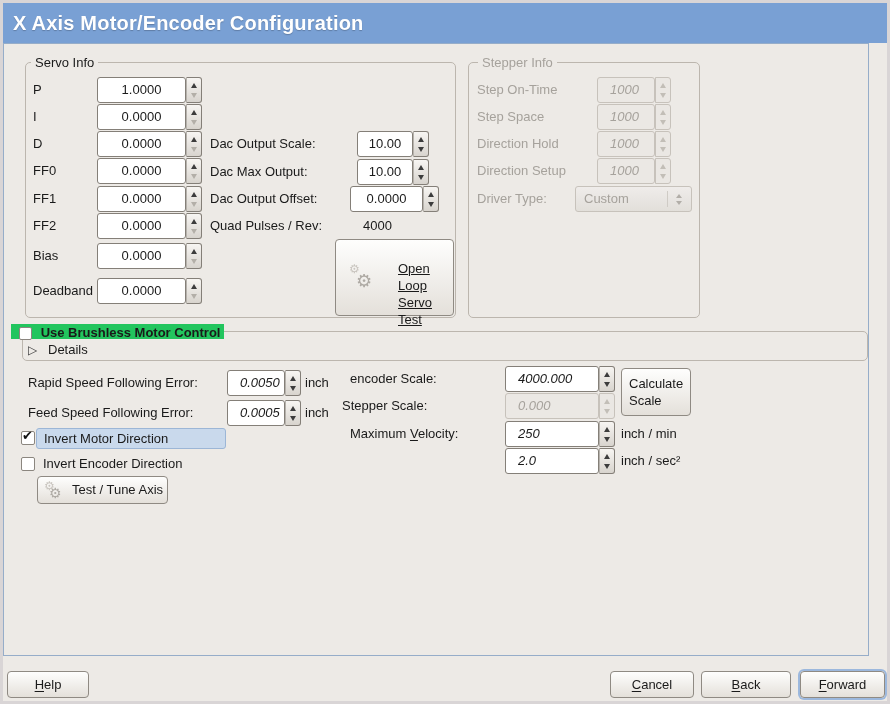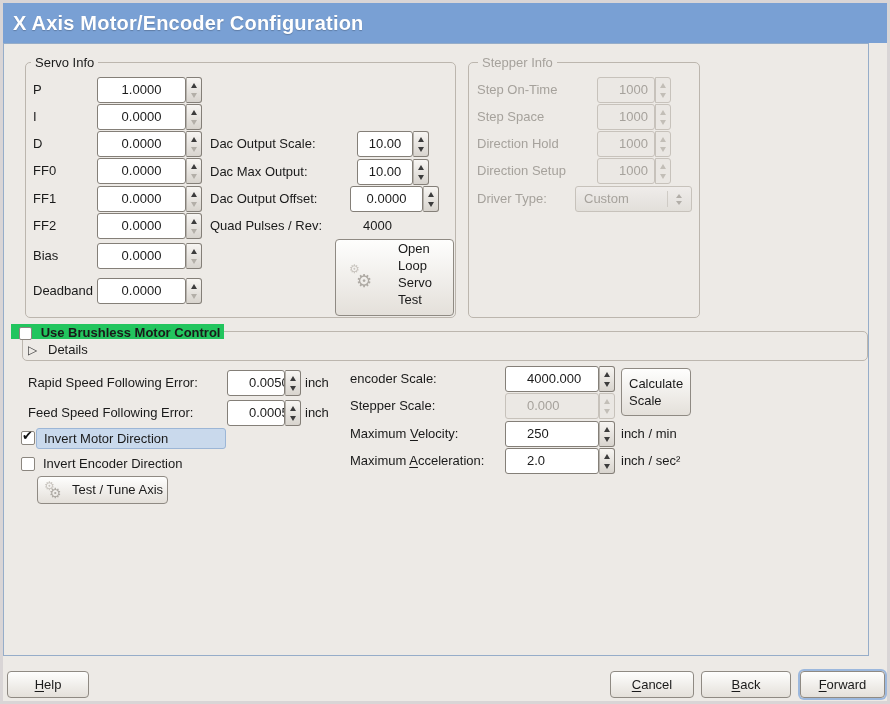--- a/index.html
+++ b/index.html
@@ -7,21 +7,21 @@
   .inner{position:absolute;left:3px;top:3px;width:884px;height:698px;background:#edeae6;}
   .titlebar{position:absolute;left:3px;top:3px;width:884px;height:40px;background:#79a0d4;line-height:40px;}
   .titlebar span{font-size:20px;font-weight:bold;color:#ffffff;padding-left:10px;text-shadow:0 1px 1px rgba(50,60,80,.35);letter-spacing:.2px;}
   .panel{position:absolute;left:3px;top:43px;width:866px;height:613px;border:1px solid #96adc9;box-sizing:border-box;background:#edeae6;}
   .frame{position:absolute;border:1px solid #bcb6ae;border-radius:5px;box-sizing:border-box;}
   .legend{position:absolute;background:#edeae6;padding:0 4px;height:15px;line-height:15px;z-index:3;}
   .lbl{position:absolute;white-space:nowrap;}
   .dis{color:#a6a29c;}
   .entry{position:absolute;height:26px;background:#ffffff;border:1px solid #847f78;border-radius:3px;box-sizing:border-box;line-height:24px;white-space:nowrap;overflow:hidden;}
   .entry.center{text-align:center;}
-  .entry.left{padding-left:21px;}
+  .entry.left{padding-left:12px;font-style:italic;}
   .entry.disent{background:#ebe8e4;border-color:#c7c2bb;color:#a6a29c;}
   .spin{position:absolute;width:16px;height:26px;box-sizing:border-box;border:1px solid #847f78;border-left:1px solid #b6b2ac;border-radius:0 3px 3px 0;background:linear-gradient(#f7f5f2,#d8d4ce);}
   .tri-up{position:absolute;left:4px;top:5px;width:0;height:0;border-left:3px solid transparent;border-right:3px solid transparent;border-bottom:5px solid #3c3c3c;}
   .tri-down{position:absolute;left:4px;top:15px;width:0;height:0;border-left:3px solid transparent;border-right:3px solid transparent;border-top:5px solid #3c3c3c;}
   .dim .tri-down{border-top-color:#b3afa8;}
   .spin.disspin{border-color:#c7c2bb;background:#eae7e3;}
   .spin.disspin .tri-up{border-bottom-color:#c2beb7;}
   .spin.disspin .tri-down{border-top-color:#c2beb7;}
   .btn{position:absolute;background:linear-gradient(#fefefd,#e4e0da);border:1px solid #8f8a83;border-radius:4px;box-sizing:border-box;text-align:center;}
   .btn.focus{box-shadow:0 0 0 2px #9cb8dd;}
@@ -129,21 +129,21 @@
       <i class="tri-up"></i>
       <i class="tri-down"></i>
     </div>
 
   <div class="lbl" style="left:210px;top:213px;height:26px;line-height:26px;">Quad Pulses / Rev:</div>
   <div class="lbl" style="left:363px;top:213px;height:26px;line-height:26px;">4000</div>
 
   <div class="btn" style="left:335px;top:239px;width:119px;height:77px;">
     <span class="gearsmall" style="left:13px;top:22px;">⚙</span>
     <span class="gearbig" style="left:20px;top:30px;">⚙</span>
-    <div class="olst-lines" style="position:absolute;left:62px;top:0;">
+    <div class="olst-lines" style="position:absolute;left:62px;top:20px;text-decoration:underline;">
       <span>Open</span>
       <span>Loop</span>
       <span>Servo</span>
       <span>Test</span>
     </div>
   </div>
 
   <div class="frame" style="left:468px;top:62px;width:232px;height:256px;"></div>
   <div class="legend dis" style="left:466px;top:55px;margin-left:12px;">Stepper Info</div>
 
@@ -207,21 +207,21 @@
     </div>
   <div class="lbl" style="left:305px;top:400px;height:26px;line-height:26px;">inch</div>
 
   <div class="lbl" style="left:350px;top:366px;height:26px;line-height:26px;">encoder Scale:</div>
   <div class="entry left" style="left:505px;top:366px;width:94px;">4000.000</div>
   <div class="spin" style="left:599px;top:366px;">
       <i class="tri-up"></i>
       <i class="tri-down"></i>
     </div>
 
-  <div class="lbl" style="left:350px;top:393px;height:26px;line-height:26px;">Stepper Scale:</div>
+  <div class="lbl" style="left:342px;top:393px;height:26px;line-height:26px;">Stepper Scale:</div>
   <div class="entry left disent" style="left:505px;top:393px;width:94px;">0.000</div>
   <div class="spin disspin" style="left:599px;top:393px;">
       <i class="tri-up"></i>
       <i class="tri-down"></i>
     </div>
 
   <div class="btn" style="left:621px;top:368px;width:70px;height:48px;">
     <div class="calc-lines" style="position:absolute;left:7px;top:6px;">
       <span>Calculate</span>
       <span>Scale</span>
@@ -229,21 +229,20 @@
   </div>
 
   <div class="lbl" style="left:350px;top:421px;height:26px;line-height:26px;"><span>Maximum </span><span class="u">V</span><span>elocity:</span></div>
   <div class="entry left" style="left:505px;top:421px;width:94px;">250</div>
   <div class="spin" style="left:599px;top:421px;">
       <i class="tri-up"></i>
       <i class="tri-down"></i>
     </div>
   <div class="lbl" style="left:621px;top:421px;height:26px;line-height:26px;">inch / min</div>
 
-  <div class="lbl" style="left:350px;top:448px;height:26px;line-height:26px;"><span>Maximum </span><span class="u">A</span><span>cceleration:</span></div>
   <div class="entry left" style="left:505px;top:448px;width:94px;">2.0</div>
   <div class="spin" style="left:599px;top:448px;">
       <i class="tri-up"></i>
       <i class="tri-down"></i>
     </div>
   <div class="lbl" style="left:621px;top:448px;height:26px;line-height:26px;">inch / sec²</div>
 
   <div class="chk" style="left:21px;top:431px;width:14px;height:14px;">
     <span class="mark">✔</span>
   </div>

